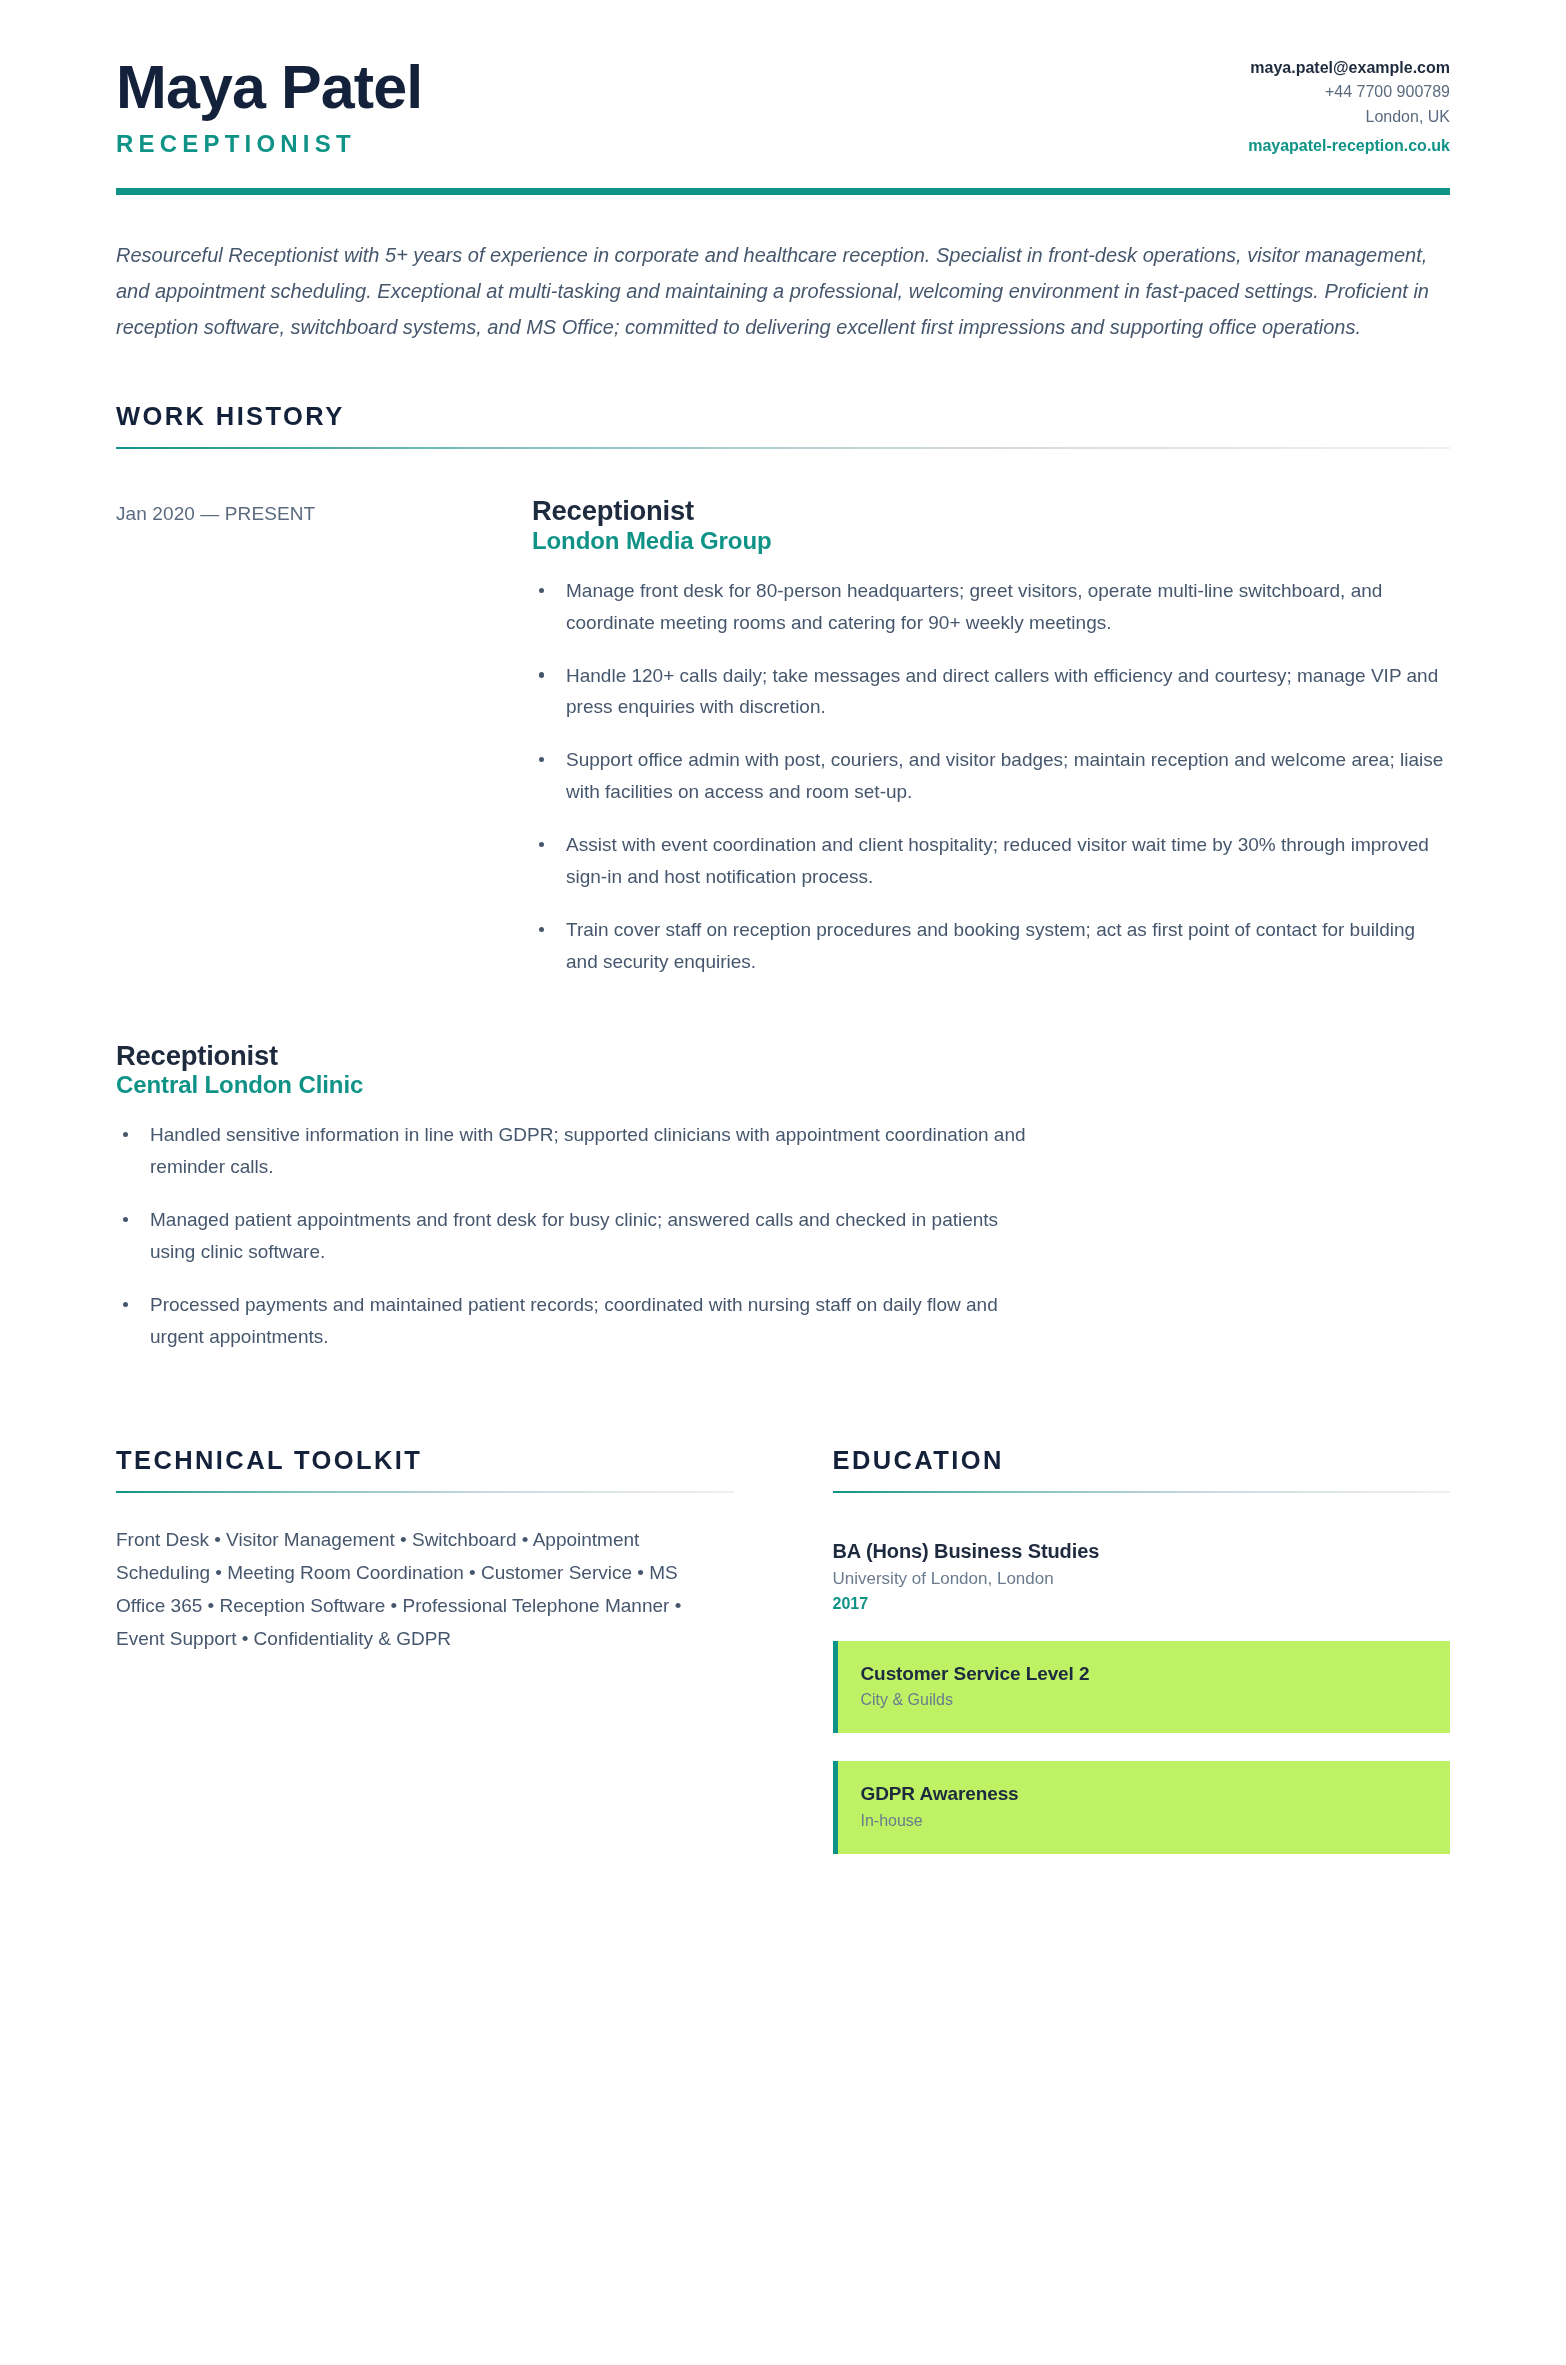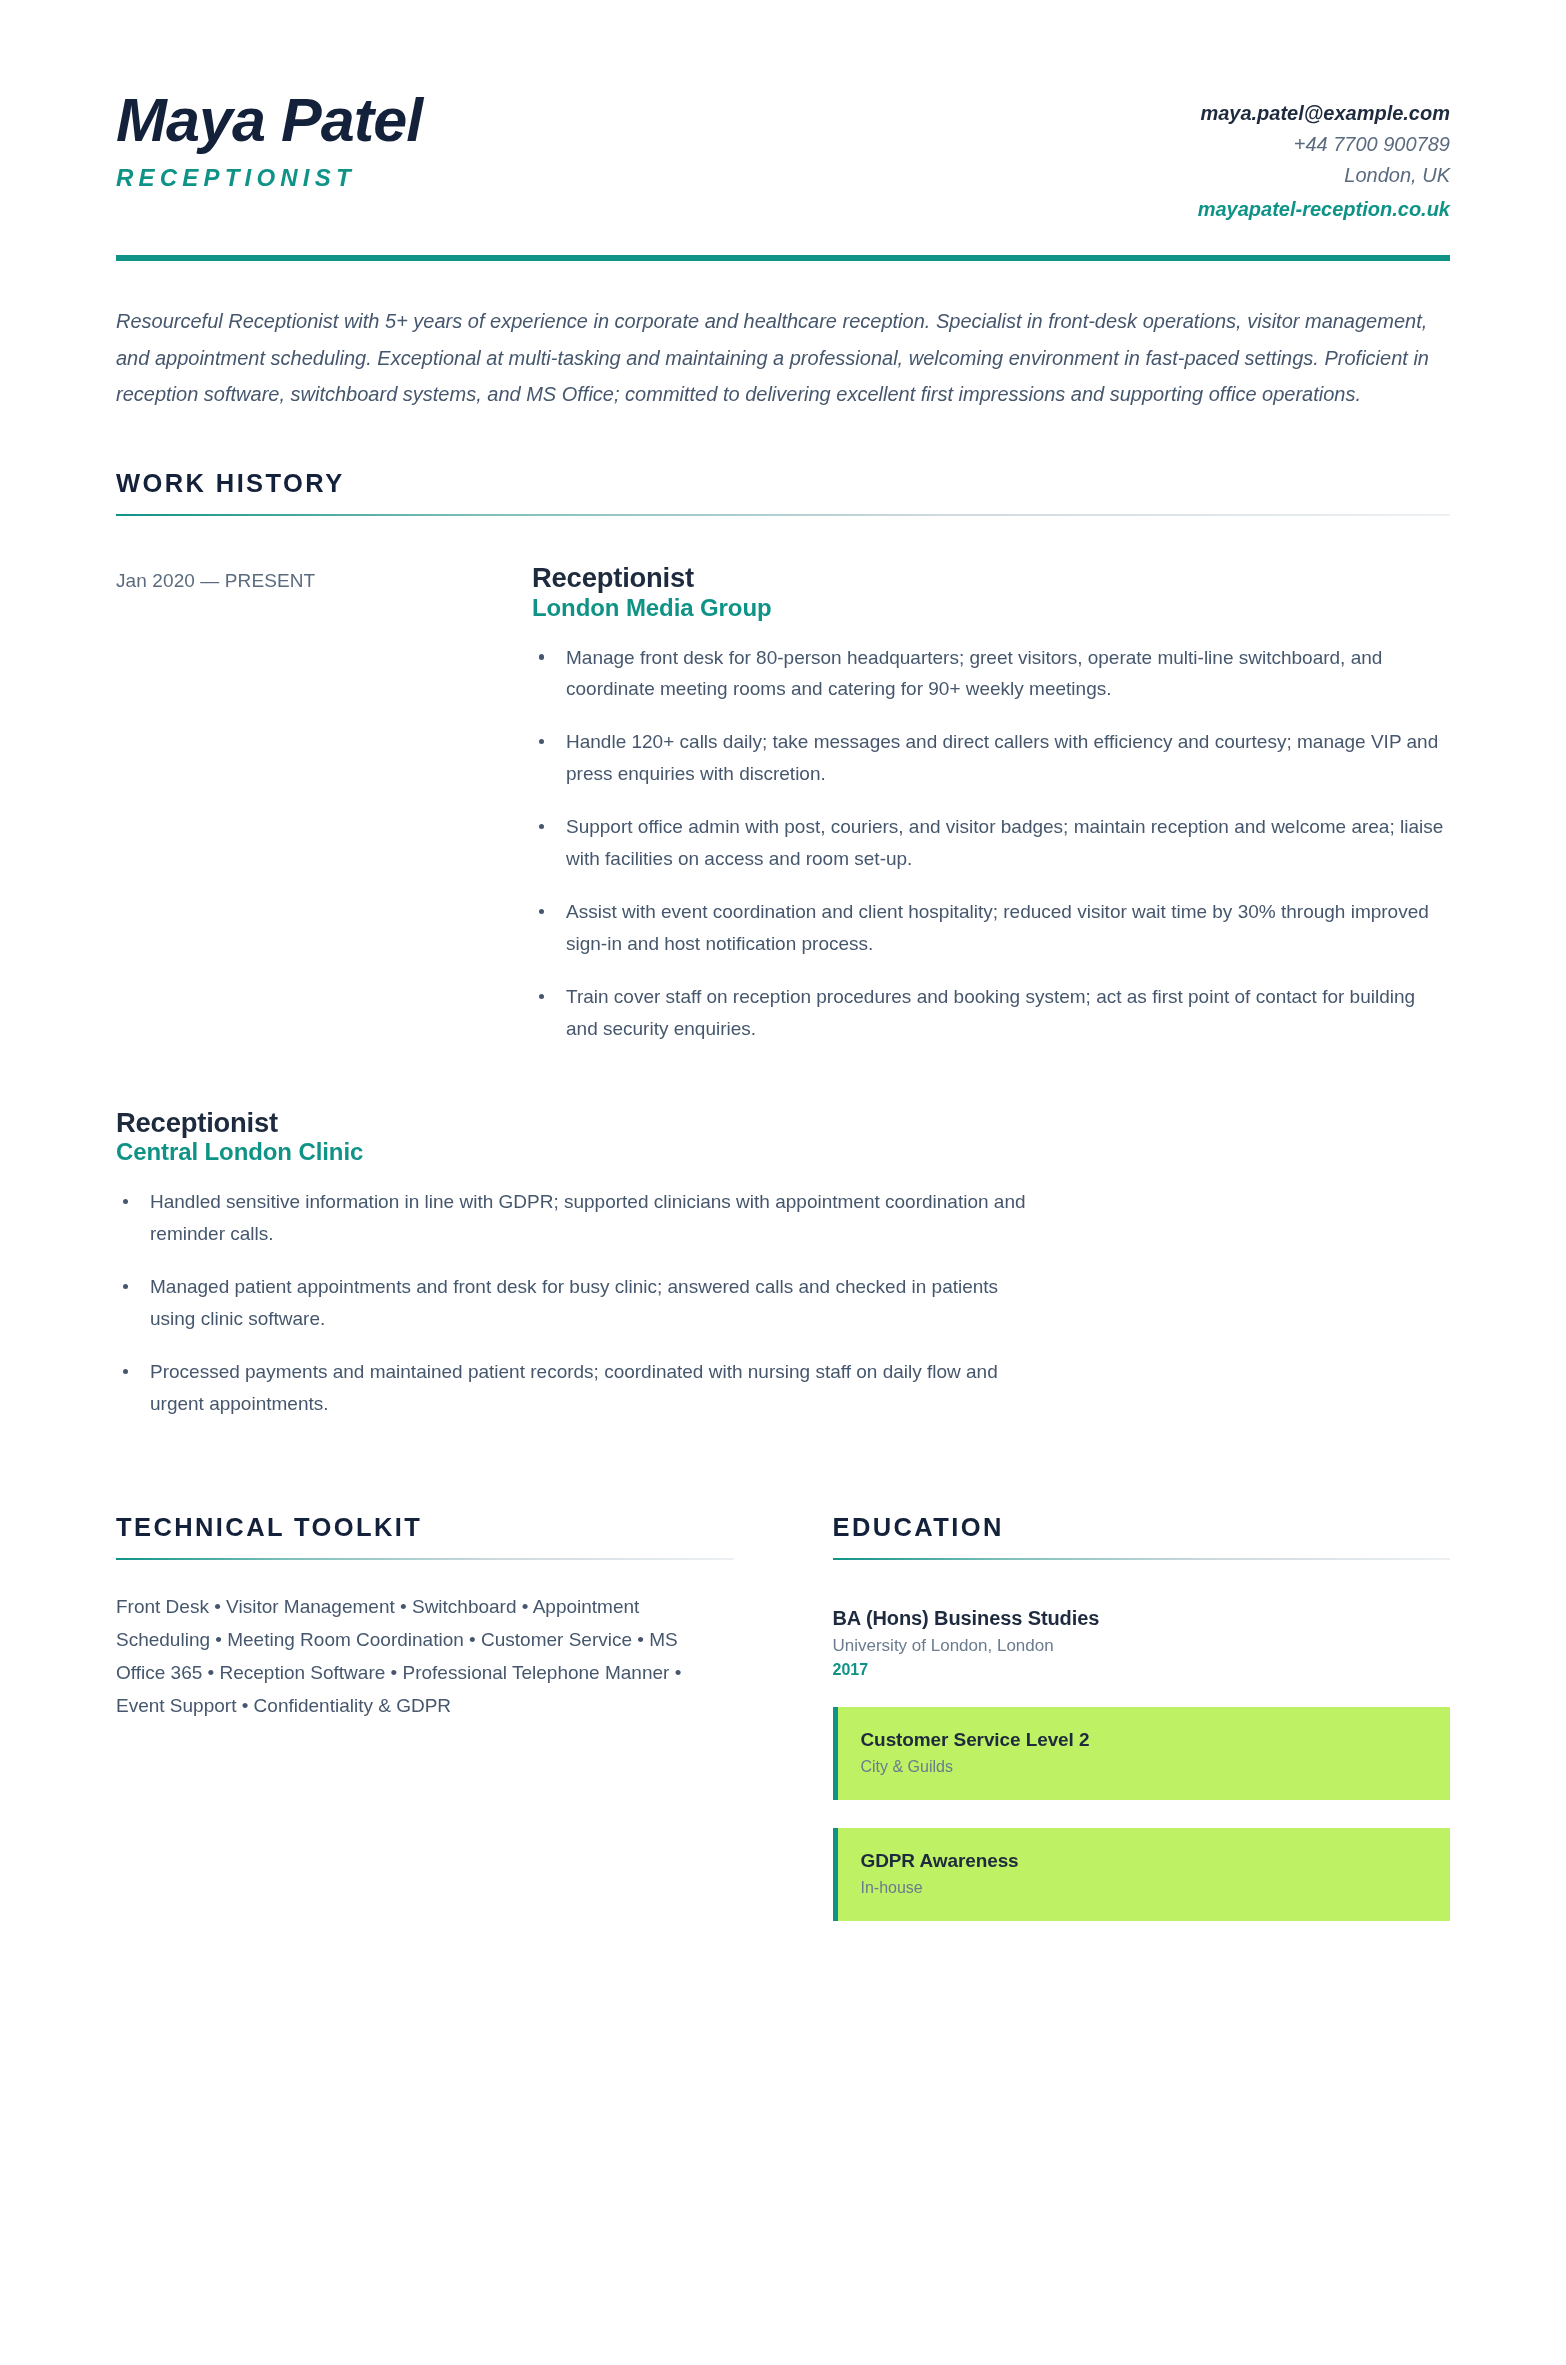--- a/index.html
+++ b/index.html
@@ -19,24 +19,23 @@
     width: 1566px;
     min-height: 2539px;
     background: #ffffff;
     padding: 0 116px;
     position: relative;
   }
 
   
   .header {
     display: flex;
-    align-items: flex-start;
+    align-items: flex-end;
     justify-content: space-between;
-    padding-top: 89px;
-    font-style: italic;
+    padding-top: 47px;
   }
 
   .identity { flex: 0 0 auto; }
 
   .name {
     font-size: 61px;
     line-height: 1.02;
     font-weight: 700;
     letter-spacing: -0.9px;
     color: #14213a;
@@ -52,21 +51,21 @@
     text-transform: uppercase;
   }
 
   .contact {
     flex: 0 0 auto;
     text-align: right;
     padding-top: 8.5px;
   }
 
   .contact .line {
-    font-size: 20px;
+    font-size: 16px;
     line-height: 1.55;
     color: #5b6b7f;
     white-space: nowrap;
   }
   .contact .line.email {
     color: #1e2a3d;
     font-weight: 700;
   }
   .contact .line.site {
     color: #109387;

